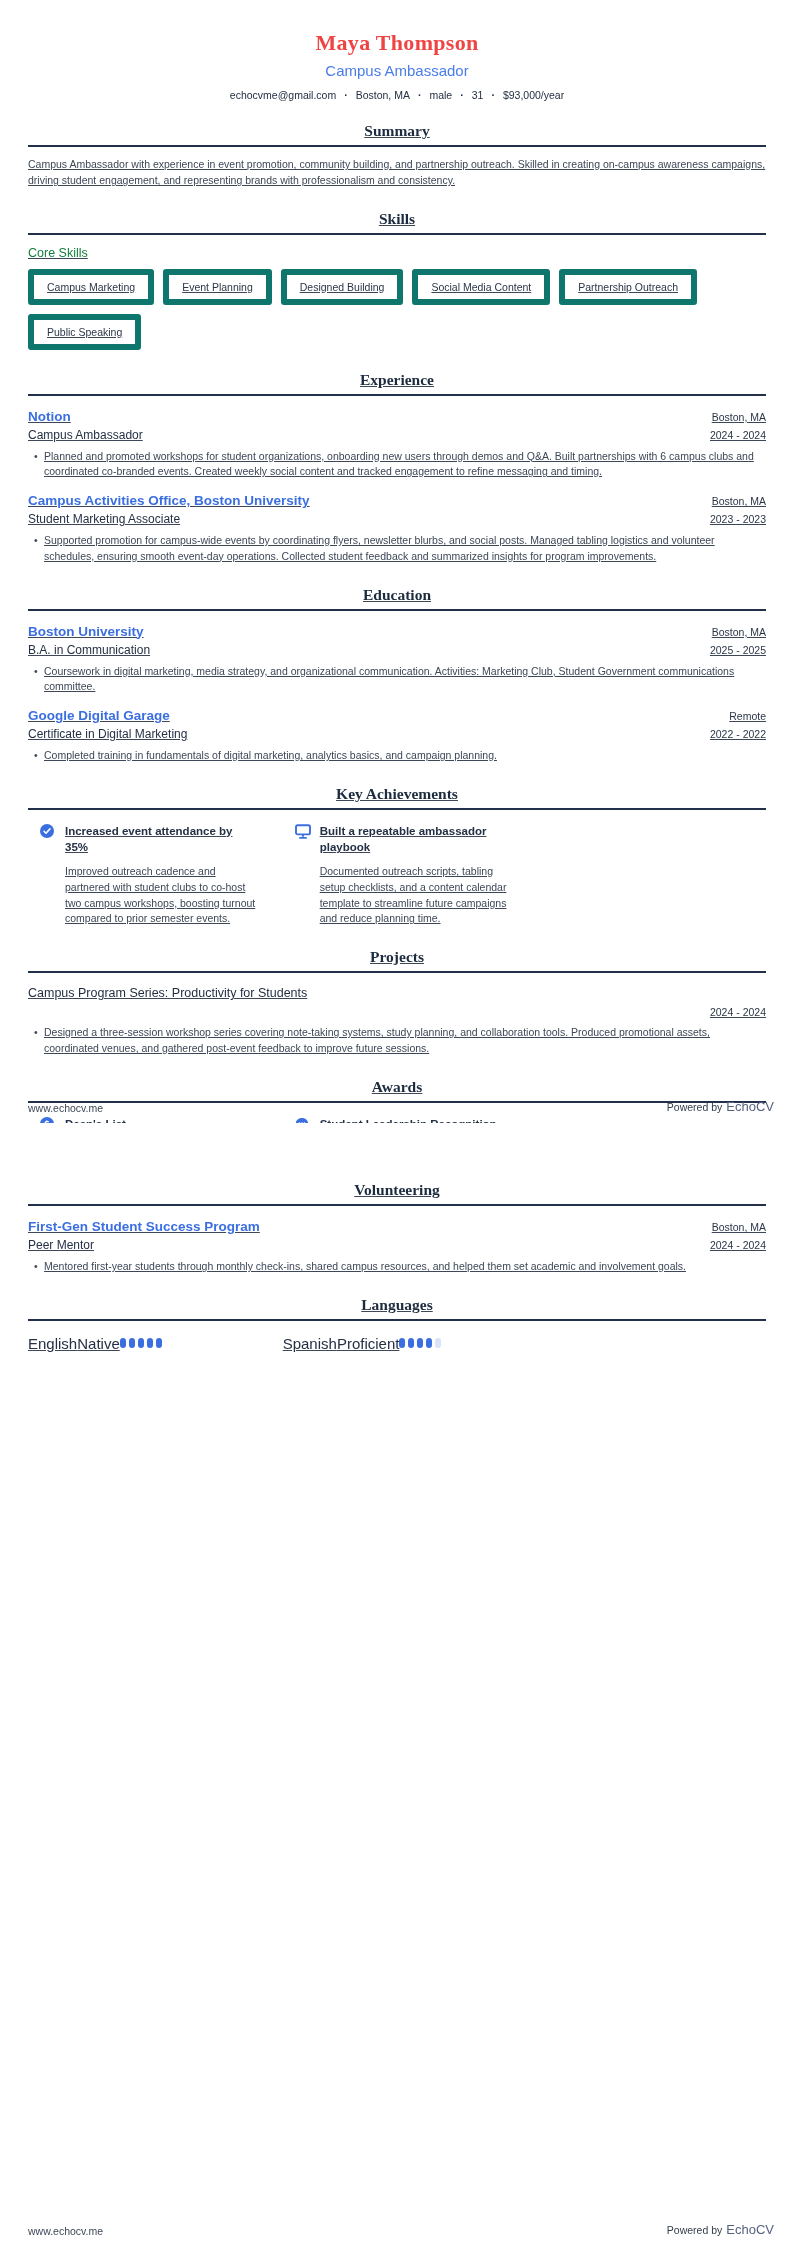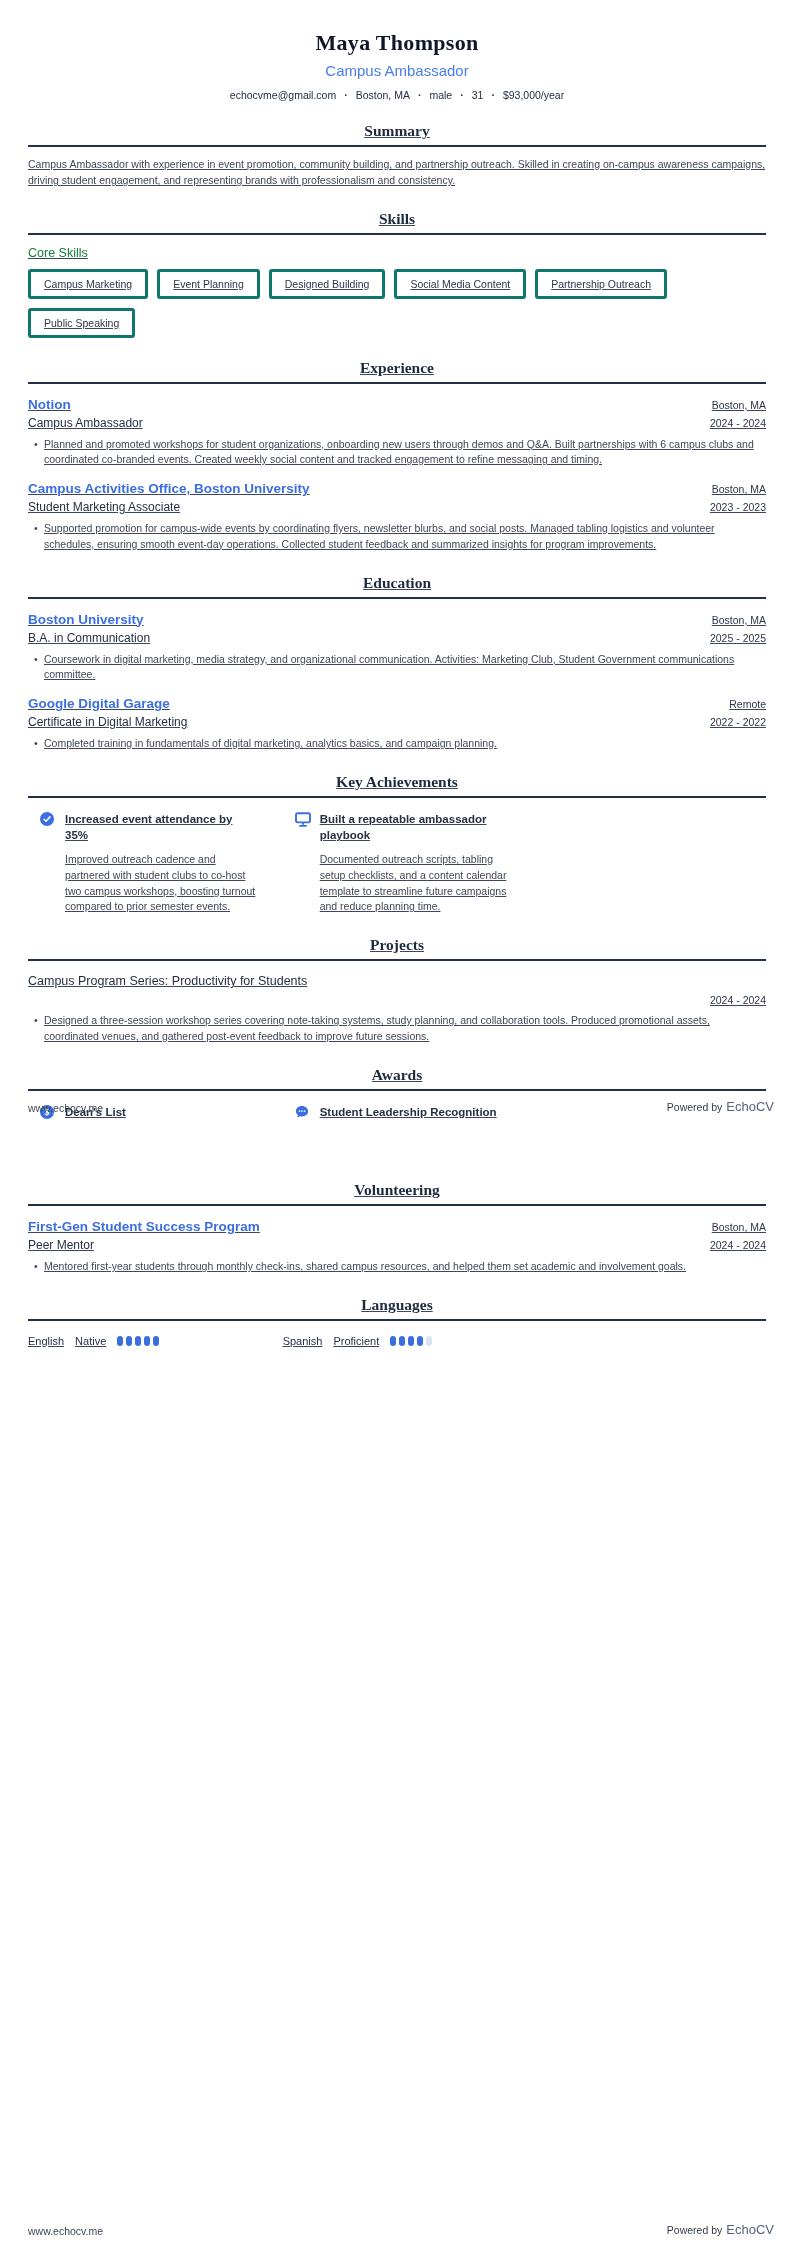--- a/index.html
+++ b/index.html
@@ -1,52 +1,52 @@
 <!DOCTYPE html>
 <html><head>
 <meta charset="utf-8">
 <style>
   html,body { margin:0; padding:0; background:#ffffff; }
   body { width:794px; font-family:"Liberation Sans", sans-serif; color:#3d4757; -webkit-font-smoothing:antialiased; }
   .page { position:relative; width:794px; height:1123px; background:#ffffff; box-sizing:border-box; padding:30px 28px 0 28px; overflow:hidden; }
 
   
-  .name { font-family:"Liberation Serif", serif; font-size:22px; font-weight:bold; color:#0f172a; text-align:center; letter-spacing:.3px; }
+  .name { font-family:"Liberation Serif", serif; font-size:22px; font-weight:bold; color:#ef4444; text-align:center; letter-spacing:.3px; }
   .subtitle { text-align:center; color:#4a7de8; font-size:15px; margin-top:6px; }
   .contact { text-align:center; font-size:10.5px; color:#232f42; margin-top:10px; }
   .contact .sep { margin:0 8px; font-weight:bold; color:#232f42; }
 
   
   .section { margin-top:21px;text-decoration:underline; }
   .section-heading { font-family:"Liberation Serif", serif; font-size:15.5px; font-weight:bold; color:#1d2b3f; text-align:center; }
   .rule { border-bottom:2px solid #22304a; margin-top:5px; }
 
   .summary-text { font-size:10.5px; line-height:1.55; margin-top:9px; color:#3d4757; }
 
   .group-label { font-size:12.5px; color:#15803d; margin-top:11px; }
   .chips { margin-top:9px; display:flex; flex-wrap:wrap; gap:9px; }
-  .chip { border:3px solid #0f766e; border-radius:3px; padding:6px 13px; font-size:10.5px; color:#2b3648; background:#fff; }
+  .chip { border:6px solid #0f766e; border-radius:3px; padding:6px 13px; font-size:10.5px; color:#2b3648; background:#fff; }
 
   .entry { margin-top:13px; }
   .entry-row { display:flex; justify-content:space-between; align-items:baseline; }
   .org { font-size:13.5px; font-weight:bold; color:#3b6fe1; }
   .org.plain { color:#1f2b3d; font-weight:normal; font-size:12.5px; }
   .meta-right { font-size:10.5px; color:#2b3648; white-space:nowrap; }
   .role { font-size:12px; color:#243044; margin-top:4px; }
   .bullets { margin:7px 0 0 0; padding-left:16px; list-style:none; }
   .bullets li { font-size:10.5px; line-height:1.5; position:relative; color:#3d4757; }
   .bullets li::before { content:"\2022"; position:absolute; left:-10px; color:#3d4757; }
 
   .grid3 { display:grid; grid-template-columns:repeat(3,1fr); gap:16px 26px; margin-top:13px; }
   .card { display:flex; gap:9px; padding-left:12px; }
   .card-icon { flex:0 0 16px; padding-top:1px; }
   .card-title { font-size:11.5px; font-weight:bold; color:#243044; line-height:1.45; }
   .card-desc { font-size:10.5px; line-height:1.5; margin-top:8px; color:#3d4757; }
 
-  .lang-item { display:flex; align-items:center; gap:11px; margin-top:14px; font-size:11px; color:#243044; }
+  .lang-item { display:flex; align-items:center; margin-top:14px; font-size:15px; color:#243044; }
   .lang-level { color:#243044; }
   .dots { display:flex; gap:3px; align-items:center; }
   .dot { width:6px; height:10px; border-radius:3px; background:#dbe3f6; }
   .dot.filled { background:#3b6fe1; }
 
   .footer { position:absolute; left:28px; right:20px; bottom:9px; display:flex; justify-content:space-between; align-items:flex-end; }
   .footer-url { font-size:10.5px; color:#3d4757; }
   .powered { font-size:10.5px; color:#343d4b; }
   .brand { font-size:13px; color:#56627f; margin-left:4px; }
 </style>

